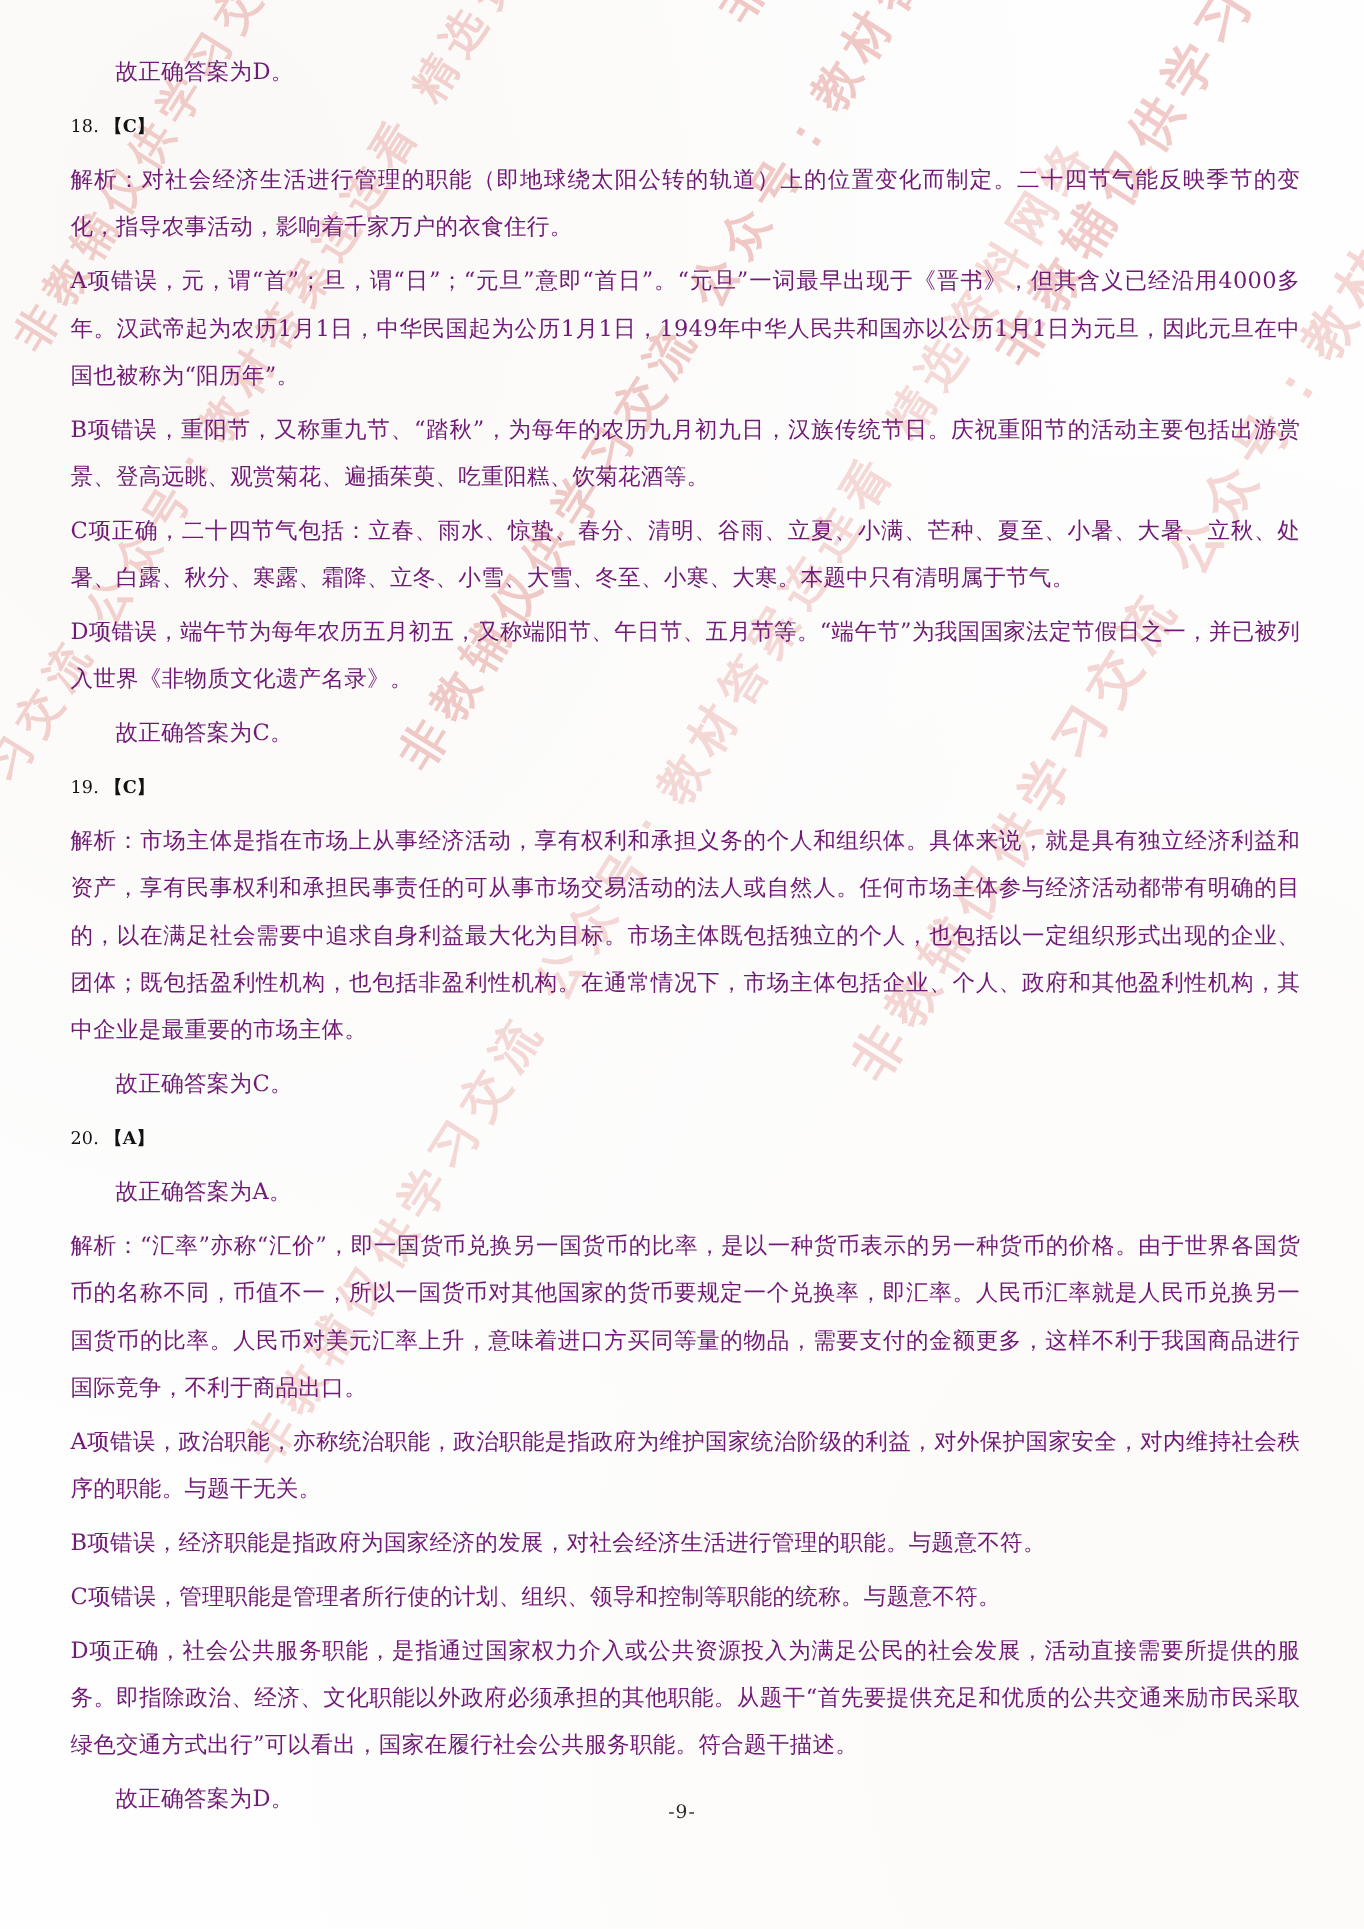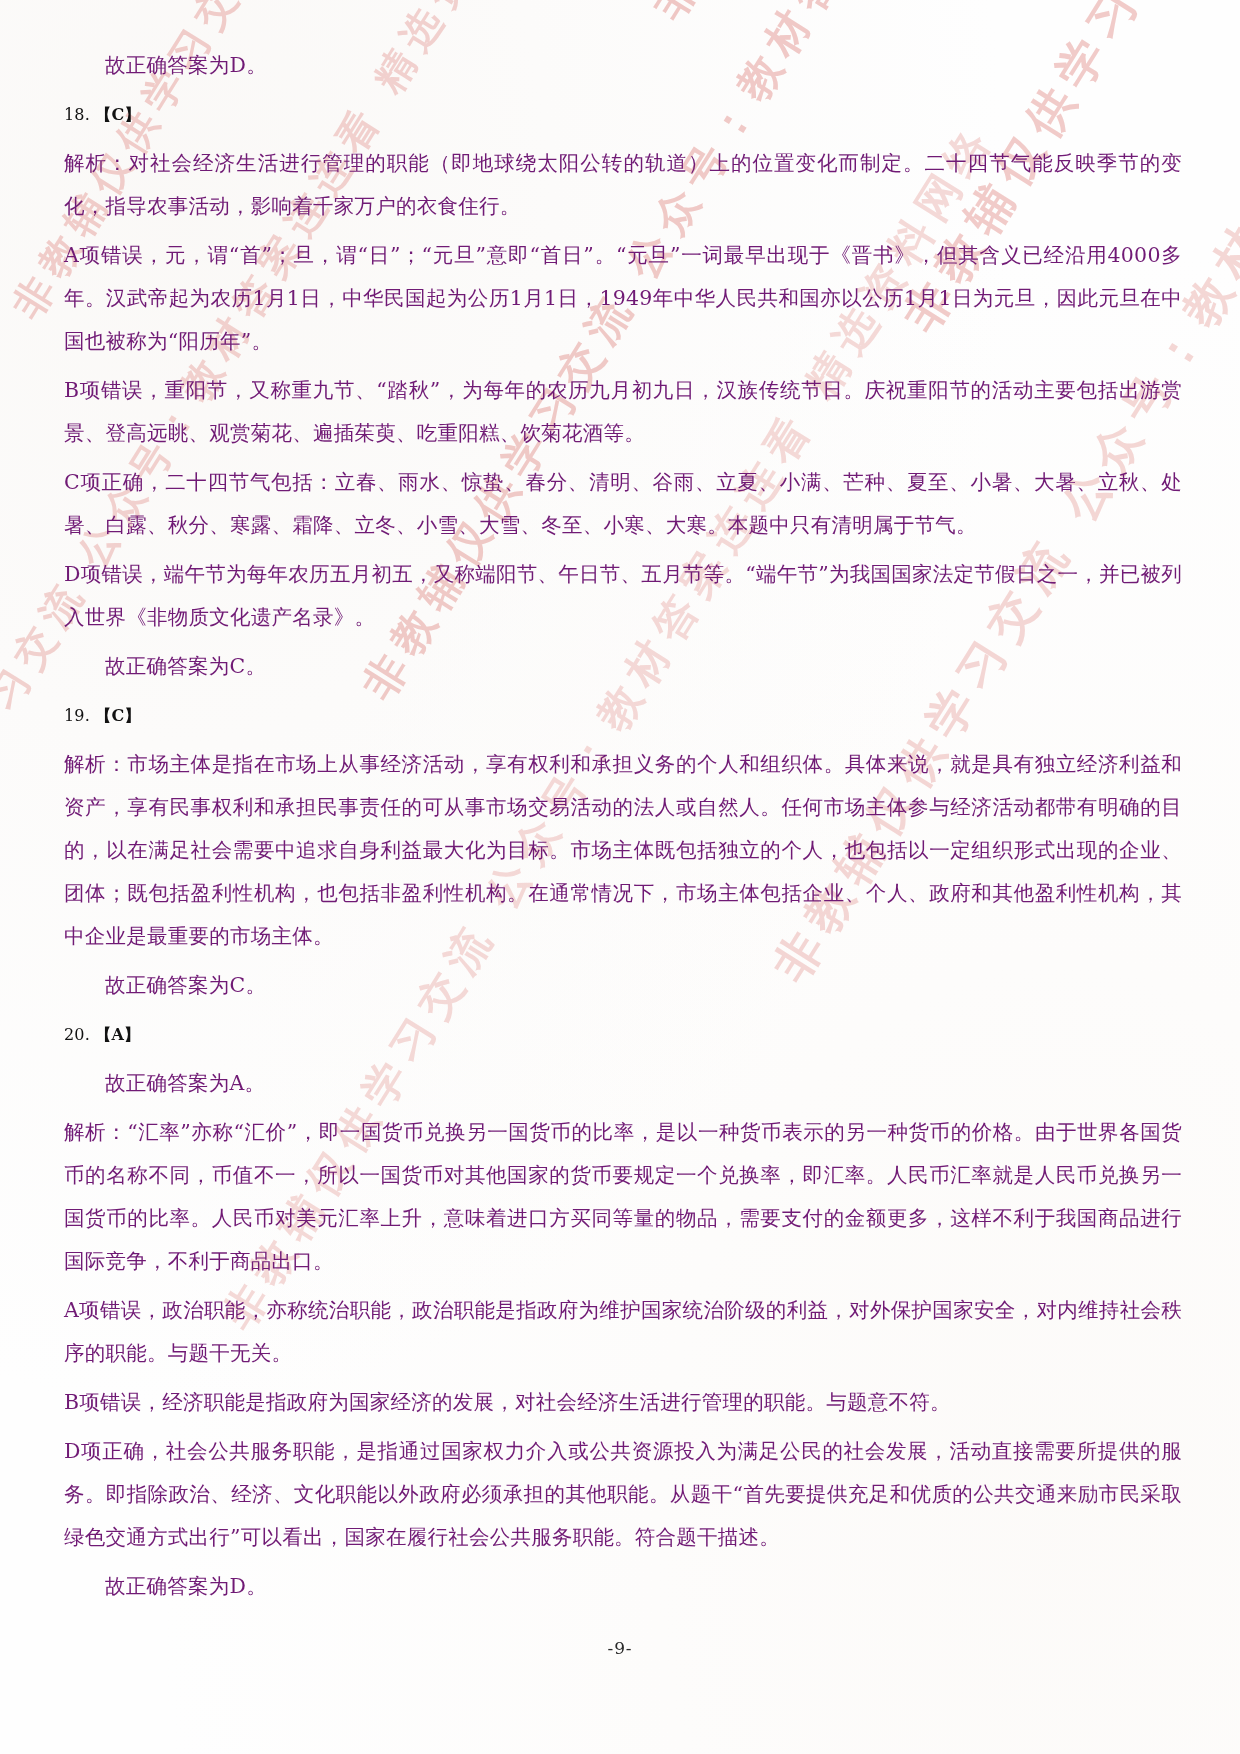--- a/index.html
+++ b/index.html
@@ -131,20 +131,21 @@
       <p class="para">D项错误，端午节为每年农历五月初五，又称端阳节、午日节、五月节等。“端午节”为我国国家法定节假日之一，并已被列入世界《非物质文化遗产名录》。</p>
       <p class="para indent">故正确答案为C。</p>
       <div class="qhead"><span>19.</span> <span class="bracket">【C】</span></div>
       <p class="para">解析：市场主体是指在市场上从事经济活动，享有权利和承担义务的个人和组织体。具体来说，就是具有独立经济利益和资产，享有民事权利和承担民事责任的可从事市场交易活动的法人或自然人。任何市场主体参与经济活动都带有明确的目的，以在满足社会需要中追求自身利益最大化为目标。市场主体既包括独立的个人，也包括以一定组织形式出现的企业、团体；既包括盈利性机构，也包括非盈利性机构。在通常情况下，市场主体包括企业、个人、政府和其他盈利性机构，其中企业是最重要的市场主体。</p>
       <p class="para indent">故正确答案为C。</p>
       <div class="qhead"><span>20.</span> <span class="bracket">【A】</span></div>
       <p class="para indent">故正确答案为A。</p>
       <p class="para">解析：“汇率”亦称“汇价”，即一国货币兑换另一国货币的比率，是以一种货币表示的另一种货币的价格。由于世界各国货币的名称不同，币值不一，所以一国货币对其他国家的货币要规定一个兑换率，即汇率。人民币汇率就是人民币兑换另一国货币的比率。人民币对美元汇率上升，意味着进口方买同等量的物品，需要支付的金额更多，这样不利于我国商品进行国际竞争，不利于商品出口。</p>
       <p class="para">A项错误，政治职能，亦称统治职能，政治职能是指政府为维护国家统治阶级的利益，对外保护国家安全，对内维持社会秩序的职能。与题干无关。</p>
       <p class="para">B项错误，经济职能是指政府为国家经济的发展，对社会经济生活进行管理的职能。与题意不符。</p>
+      <p class="para">C项错误，管理职能是管理者所行使的计划、组织、领导和控制等职能的统称。与题意不符。</p>
       <p class="para">D项正确，社会公共服务职能，是指通过国家权力介入或公共资源投入为满足公民的社会发展，活动直接需要所提供的服务。即指除政治、经济、文化职能以外政府必须承担的其他职能。从题干“首先要提供充足和优质的公共交通来励市民采取绿色交通方式出行”可以看出，国家在履行社会公共服务职能。符合题干描述。</p>
       <p class="para indent">故正确答案为D。</p>
     </div>
 
   <div id="footer">
     <span class="pagenum">-9-</span>
   </div>
 
 </div>
 

